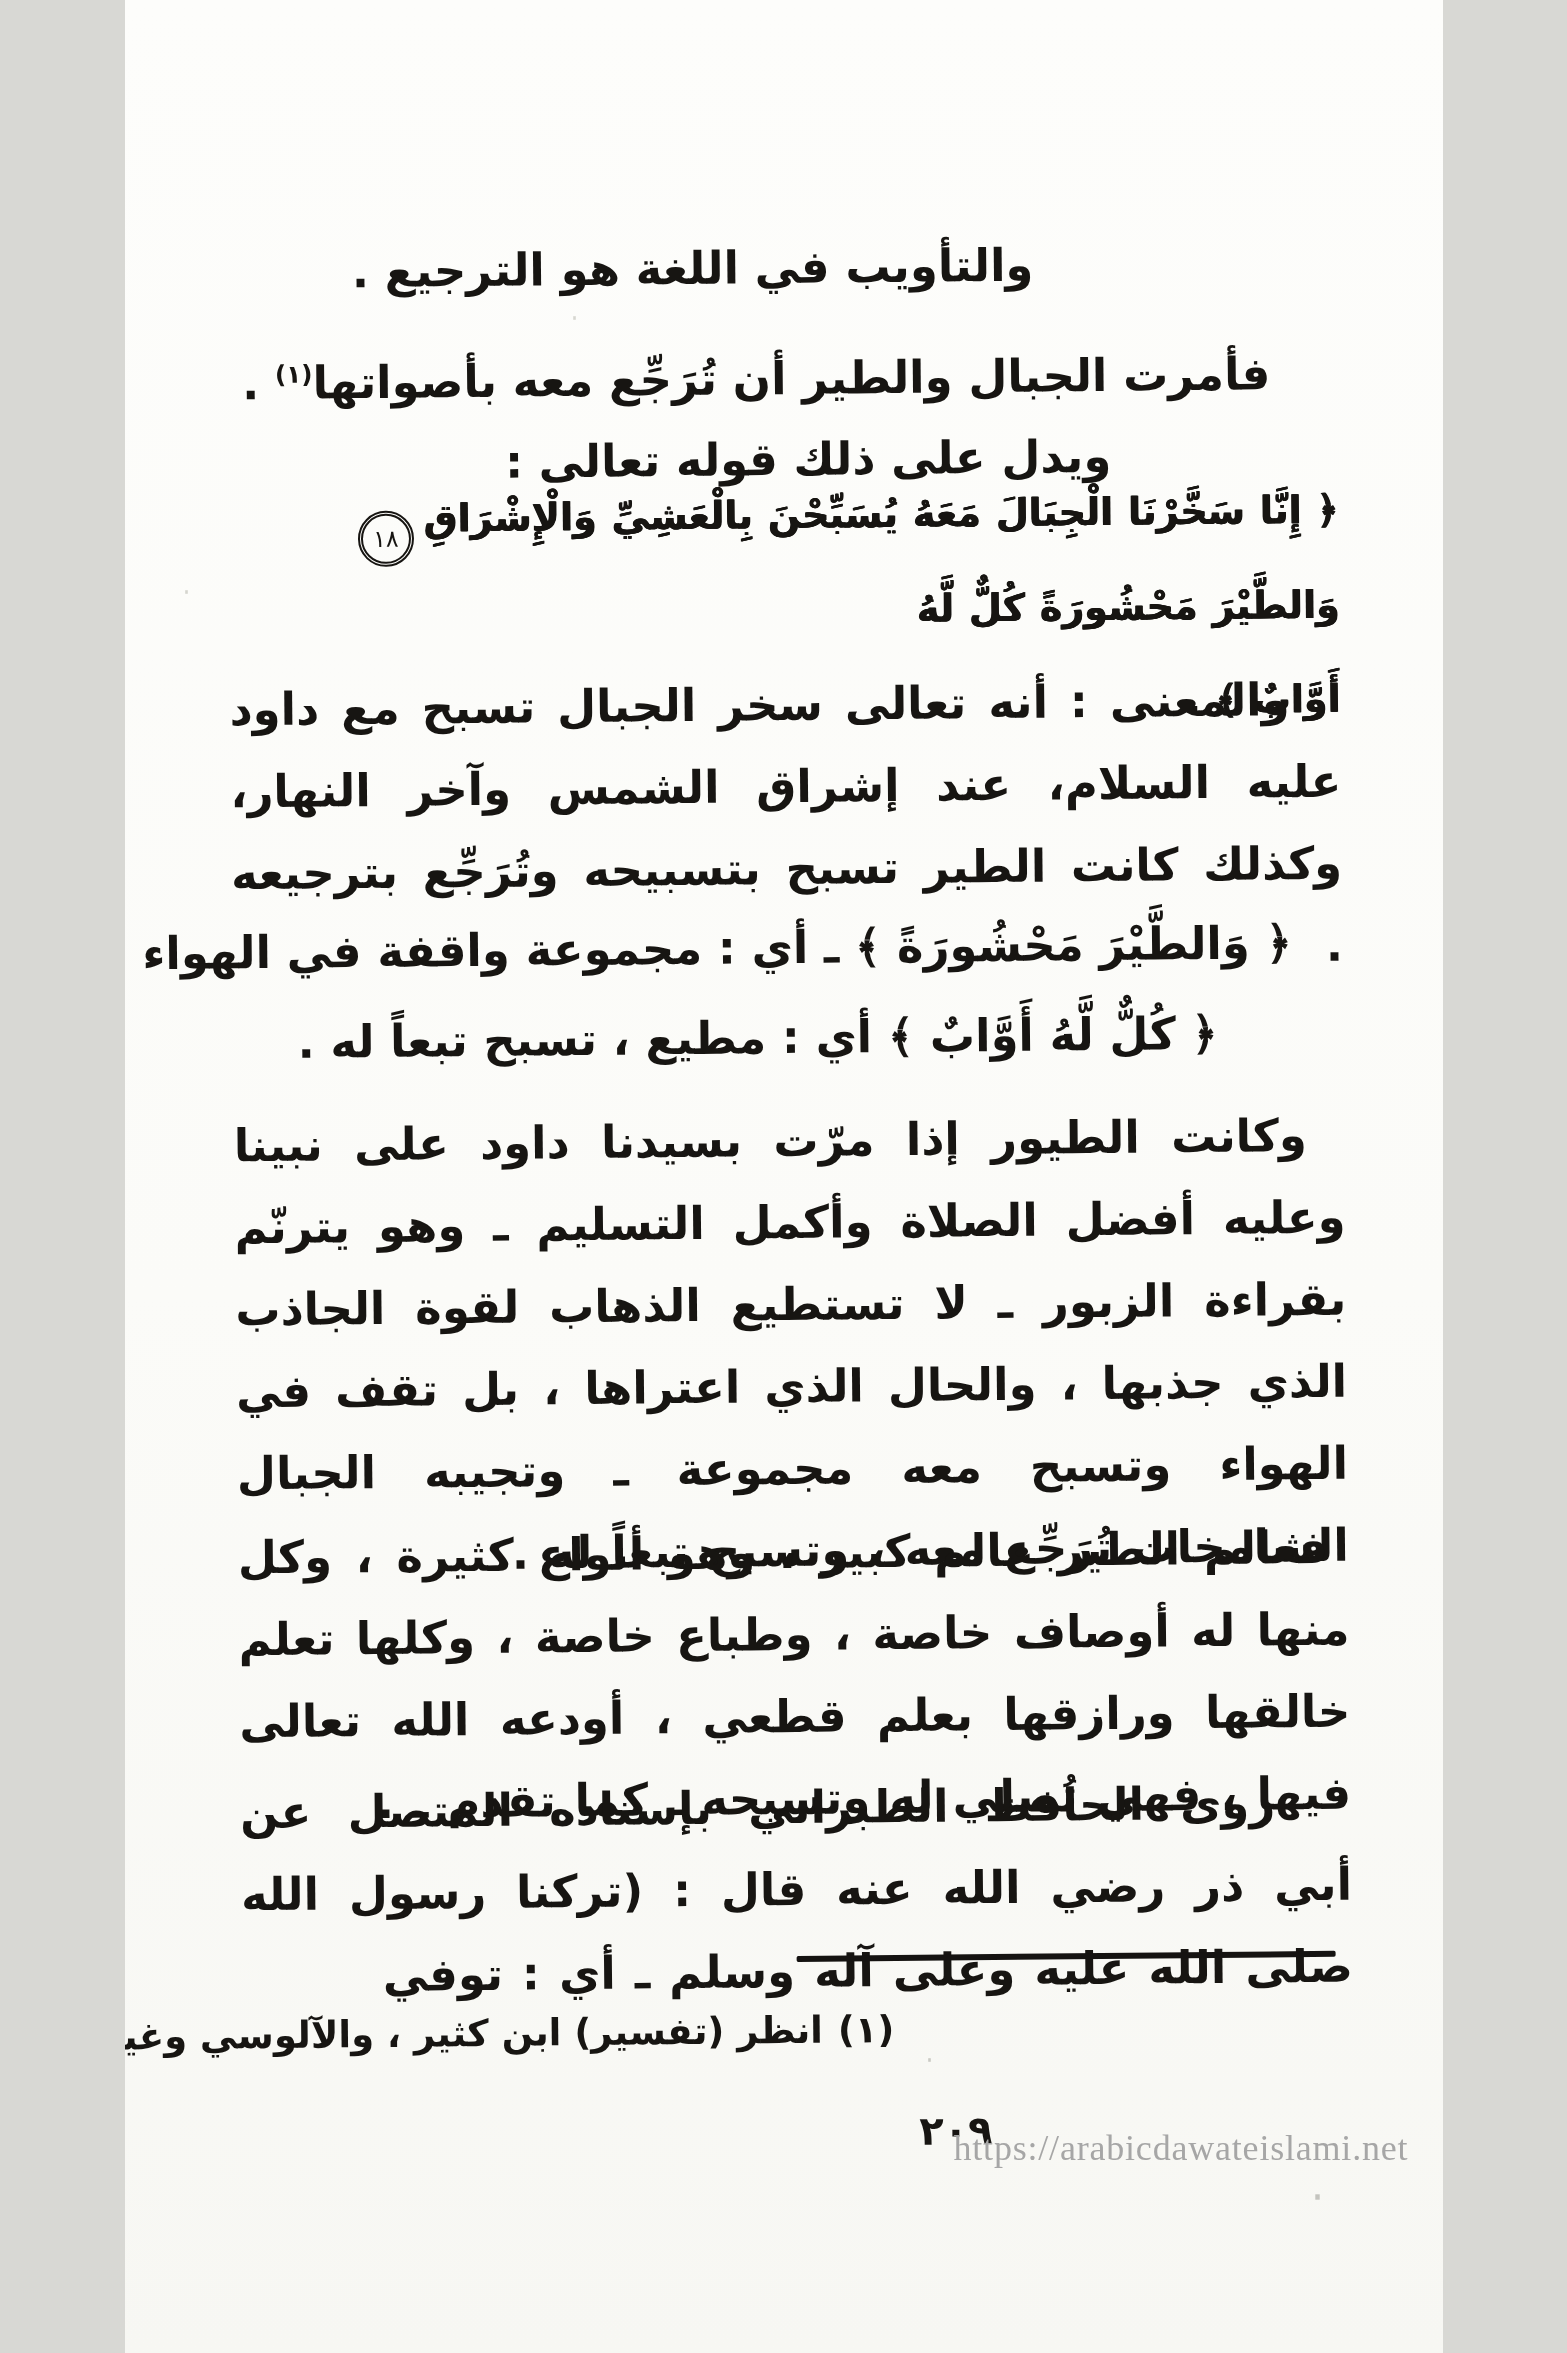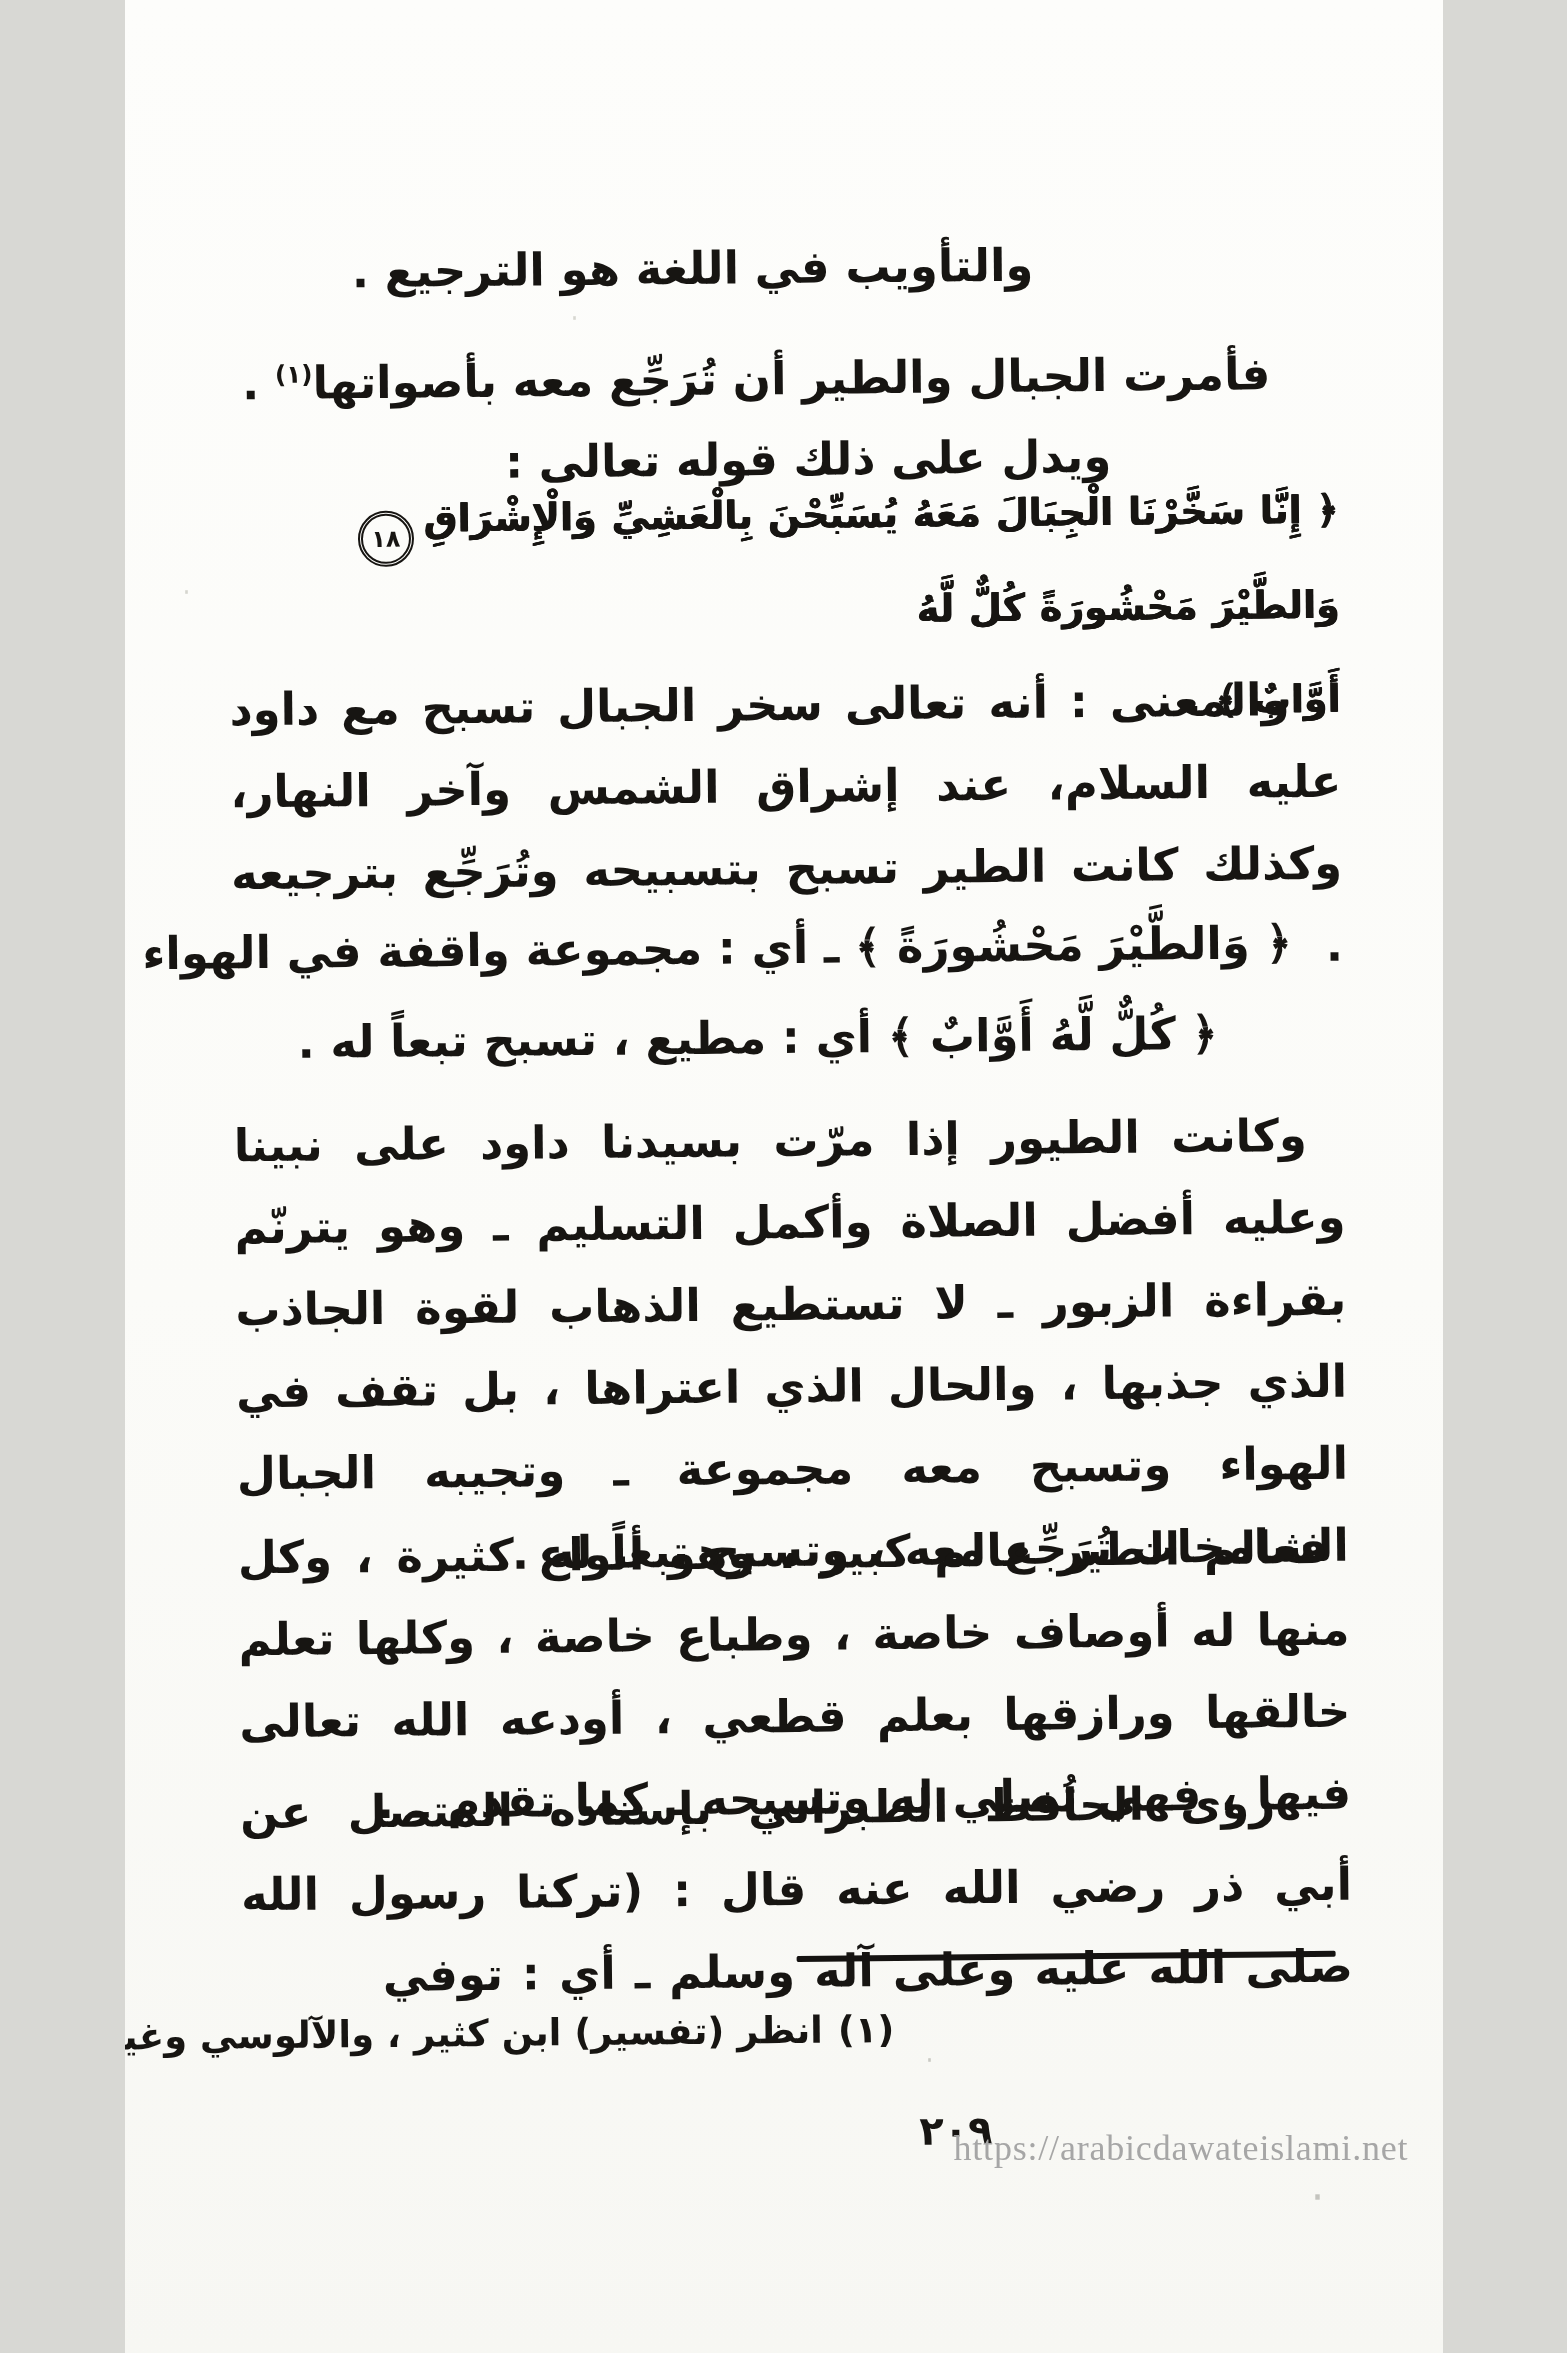--- a/index.html
+++ b/index.html
@@ -24,21 +24,21 @@
   .quran{
     font-size:38px;line-height:94px;text-align:right;
     font-weight:700;
     text-shadow:0.5px 0 currentColor,-0.5px 0 currentColor;
     word-spacing:1.7px;
   }
   .ayah-marker{
     display:inline-flex;align-items:center;justify-content:center;
     width:56px;height:56px;box-sizing:border-box;
     border:5px double #171512;border-radius:50%;
-    font-size:23.6px;font-weight:700;text-shadow:none;
+    font-size:23.6px;font-weight:400;text-shadow:none;
     vertical-align:-15px;margin:0 10px;
   }
   sup.noteref{font-size:0.55em;vertical-align:super;letter-spacing:0.8px;}
   .rule{position:absolute;background:#151311;height:5.9px;border-radius:1.7px;}
   .footnote{position:absolute;white-space:nowrap;font-size:37px;font-weight:700;text-align:right;}
   .footnote .fn-marker{margin-left:15px;}
   .pageno{position:absolute;font-size:40px;font-weight:700;white-space:nowrap;margin-left:28px;}
   .watermark{
     position:absolute;direction:ltr;font-size:36px;font-weight:400;
     color:#a6a6a6;letter-spacing:0.8px;white-space:nowrap;

